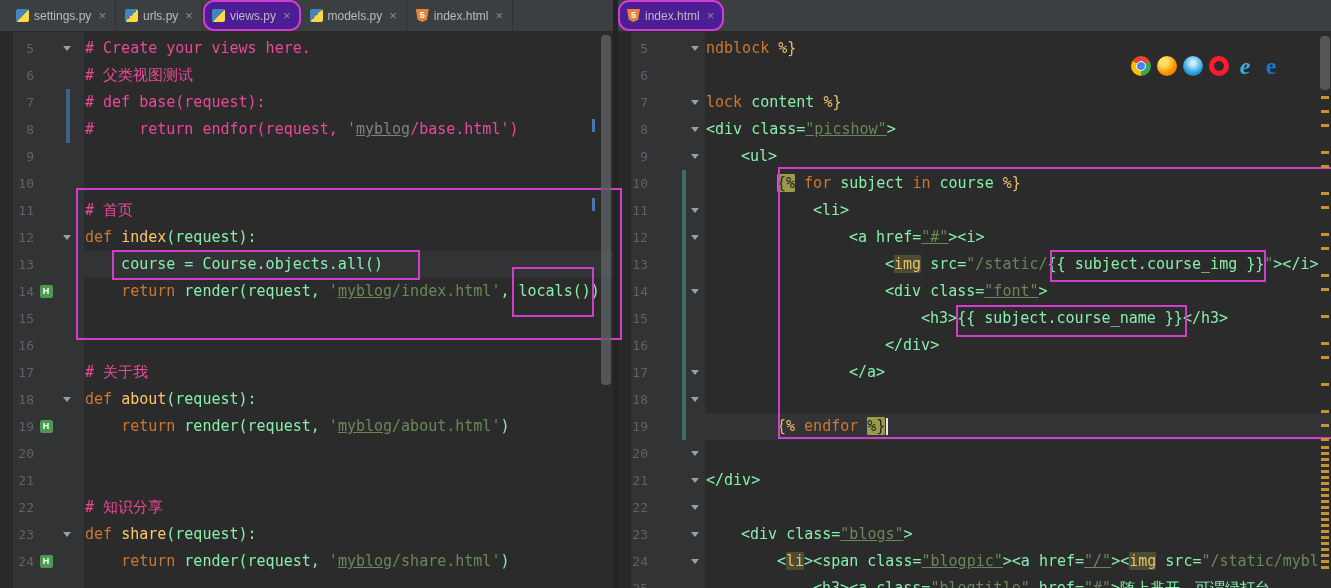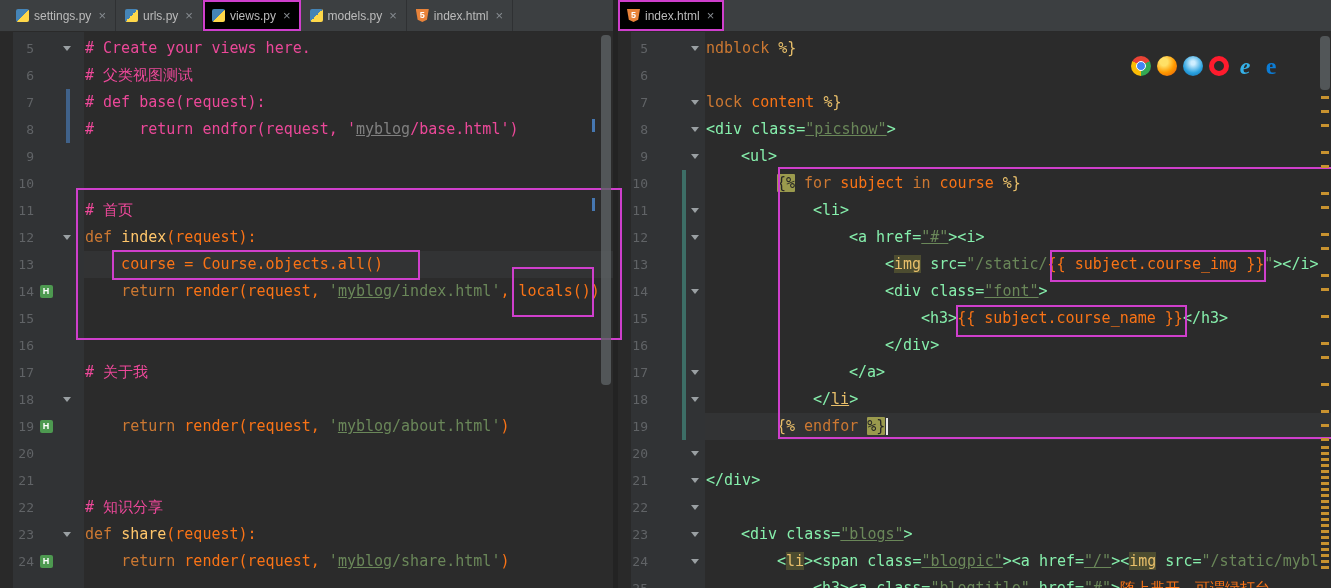--- a/index.html
+++ b/index.html
@@ -9,21 +9,21 @@
   .paneL{left:0;width:613px;}
   .paneR{left:618px;width:713px;}
   .divider{position:absolute;left:613px;top:0;width:5px;height:588px;background:#232323;}
 
   
   .tabbar{height:32px;background:#3c3f41;border-bottom:1px solid #2a2a2a;display:flex;
           align-items:stretch;box-sizing:border-box;}
   .paneL .tabbar{padding-left:7px;}
   .tab{display:flex;align-items:center;gap:5px;padding:0 9px;box-sizing:border-box;
        border-right:1px solid #2f3133;background:#3c3f41;cursor:default;}
-  .tab.sel{background:#000000;}
+  .tab.sel{background:#4c1d95;border-radius:11px;}
   .tab.boxed{outline:2px solid #cf3fcc;outline-offset:-2px;}
   .tlabel{color:#bbbbbb;font-size:12px;white-space:nowrap;}
   .tclose{color:#878c91;font-size:13px;margin-left:2px;}
   .ficon{width:13px;height:13px;flex:none;border-radius:2px;display:inline-block;}
   .ficon.python{background:linear-gradient(135deg,#4584b6 50%,#ffd84a 50%);}
   .ficon.html{background:#e8833a;border-radius:0;clip-path:polygon(0 0,100% 0,86% 82%,50% 100%,14% 82%);
               color:#fff;font:bold 9px/12px "Liberation Sans",sans-serif;text-align:center;}
 
   
   .editor{position:absolute;left:0;right:0;top:32px;bottom:0;background:#2b2b2b;overflow:hidden;}
@@ -50,21 +50,21 @@
   .hicon{display:inline-block;width:13px;height:13px;background:#4d9950;border-radius:2px;color:#fff;
          font:bold 9px/13px "Liberation Sans",sans-serif;text-align:center;}
   .code{flex:1;color:#a9b7c6;padding-left:1px;position:relative;z-index:1;}
   .code.cur{background:#323334;}
 
   
   .sg-cm{color:#ec4899;}
   .sg-cmu{color:#808080;text-decoration:underline;}
   .sg-kw{color:#cc7832;}
   .sg-fn{color:#ffc66b;}
-  .sg-txt{color:#f97316;}
+  .sg-txt{color:#86efac;}
   .sg-str{color:#6a8759;}
   .sg-lnk{color:#6a8759;text-decoration:underline;}
   .sg-tag{color:#86efac;}
   .sg-tagu{color:#e8bf6a;text-decoration:underline;}
   .sg-val{color:#6a8759;text-decoration:underline;}
   .sg-tpl{color:#e8bf6a;}
   .sg-brhl{background:#9a9a4d;color:#262626;border-radius:1px;}
   .sg-olv{background:#4c4c30;color:#e8bf6a;}
   .sg-caret{display:inline-block;width:2px;height:17px;background:#e8e8e8;vertical-align:middle;margin-left:1px;}
 
@@ -130,21 +130,21 @@
           <div class="row"><div class="gut left"><span class="num">8</span><span class="islot"></span><span class="fslot"></span></div><div class="code"><span class="sg-cm">#     return endfor(request, '</span><span class="sg-cmu">myblog</span><span class="sg-cm">/base.html')</span></div></div>
           <div class="row"><div class="gut left"><span class="num">9</span><span class="islot"></span><span class="fslot"></span></div><div class="code"></div></div>
           <div class="row"><div class="gut left"><span class="num">10</span><span class="islot"></span><span class="fslot"></span></div><div class="code"></div></div>
           <div class="row"><div class="gut left"><span class="num">11</span><span class="islot"></span><span class="fslot"></span></div><div class="code"><span class="sg-cm"># 首页</span></div></div>
           <div class="row"><div class="gut left"><span class="num">12</span><span class="islot"></span><span class="fslot"><span class="fold"></span></span></div><div class="code"><span class="sg-kw">def </span><span class="sg-fn">index</span><span class="sg-txt">(request):</span></div></div>
           <div class="row"><div class="gut left"><span class="num">13</span><span class="islot"></span><span class="fslot"></span></div><div class="code cur"><span class="sg-txt">    course = Course.objects.all()</span></div></div>
           <div class="row"><div class="gut left"><span class="num">14</span><span class="islot"><span class="hicon">H</span></span><span class="fslot"></span></div><div class="code"><span class="sg-txt">    </span><span class="sg-kw">return</span><span class="sg-txt"> render(request, </span><span class="sg-str">'</span><span class="sg-lnk">myblog</span><span class="sg-str">/index.html'</span><span class="sg-txt">, locals())</span></div></div>
           <div class="row"><div class="gut left"><span class="num">15</span><span class="islot"></span><span class="fslot"></span></div><div class="code"></div></div>
           <div class="row"><div class="gut left"><span class="num">16</span><span class="islot"></span><span class="fslot"></span></div><div class="code"></div></div>
           <div class="row"><div class="gut left"><span class="num">17</span><span class="islot"></span><span class="fslot"></span></div><div class="code"><span class="sg-cm"># 关于我</span></div></div>
-          <div class="row"><div class="gut left"><span class="num">18</span><span class="islot"></span><span class="fslot"><span class="fold"></span></span></div></div>
+          <div class="row"><div class="gut left"><span class="num">18</span><span class="islot"></span><span class="fslot"><span class="fold"></span></span></div><div class="code"><span class="sg-kw">def </span><span class="sg-fn">about</span><span class="sg-txt">(request):</span></div></div>
           <div class="row"><div class="gut left"><span class="num">19</span><span class="islot"><span class="hicon">H</span></span><span class="fslot"></span></div><div class="code"><span class="sg-txt">    </span><span class="sg-kw">return</span><span class="sg-txt"> render(request, </span><span class="sg-str">'</span><span class="sg-lnk">myblog</span><span class="sg-str">/about.html'</span><span class="sg-txt">)</span></div></div>
           <div class="row"><div class="gut left"><span class="num">20</span><span class="islot"></span><span class="fslot"></span></div><div class="code"></div></div>
           <div class="row"><div class="gut left"><span class="num">21</span><span class="islot"></span><span class="fslot"></span></div><div class="code"></div></div>
           <div class="row"><div class="gut left"><span class="num">22</span><span class="islot"></span><span class="fslot"></span></div><div class="code"><span class="sg-cm"># 知识分享</span></div></div>
           <div class="row"><div class="gut left"><span class="num">23</span><span class="islot"></span><span class="fslot"><span class="fold"></span></span></div><div class="code"><span class="sg-kw">def </span><span class="sg-fn">share</span><span class="sg-txt">(request):</span></div></div>
           <div class="row"><div class="gut left"><span class="num">24</span><span class="islot"><span class="hicon">H</span></span><span class="fslot"></span></div><div class="code"><span class="sg-txt">    </span><span class="sg-kw">return</span><span class="sg-txt"> render(request, </span><span class="sg-str">'</span><span class="sg-lnk">myblog</span><span class="sg-str">/share.html'</span><span class="sg-txt">)</span></div></div>
         </div>
     <div class="vcsbar vcsL" style="left: 66px; top: 57px; height: 54px;"></div>
       </div>
   </div>
@@ -168,21 +168,21 @@
           <div class="row"><div class="gut right"><span class="num">8</span><span class="islot"></span><span class="fslot"><span class="fold"></span></span></div><div class="code"><span class="sg-tag">&lt;div class=</span><span class="sg-val">"picshow"</span><span class="sg-tag">&gt;</span></div></div>
           <div class="row"><div class="gut right"><span class="num">9</span><span class="islot"></span><span class="fslot"><span class="fold"></span></span></div><div class="code" style="padding-left: 36px;"><span class="sg-tag">&lt;ul&gt;</span></div></div>
           <div class="row"><div class="gut right"><span class="num">10</span><span class="islot"></span><span class="fslot"></span></div><div class="code" style="padding-left: 72px;"><span class="sg-brhl">{%</span><span class="sg-txt"> </span><span class="sg-kw">for</span><span class="sg-txt"> subject </span><span class="sg-kw">in</span><span class="sg-txt"> course </span><span class="sg-tpl">%}</span></div></div>
           <div class="row"><div class="gut right"><span class="num">11</span><span class="islot"></span><span class="fslot"><span class="fold"></span></span></div><div class="code" style="padding-left: 108px;"><span class="sg-tag">&lt;li&gt;</span></div></div>
           <div class="row"><div class="gut right"><span class="num">12</span><span class="islot"></span><span class="fslot"><span class="fold"></span></span></div><div class="code" style="padding-left: 144px;"><span class="sg-tag">&lt;a href=</span><span class="sg-val">"#"</span><span class="sg-tag">&gt;&lt;i&gt;</span></div></div>
           <div class="row"><div class="gut right"><span class="num">13</span><span class="islot"></span><span class="fslot"></span></div><div class="code" style="padding-left: 180px;"><span class="sg-tag">&lt;</span><span class="sg-olv">img</span><span class="sg-tag"> src=</span><span class="sg-str">"/static/</span><span class="sg-txt">{{ subject.course_img }}</span><span class="sg-str">"</span><span class="sg-tag">&gt;&lt;/i&gt;</span></div></div>
           <div class="row"><div class="gut right"><span class="num">14</span><span class="islot"></span><span class="fslot"><span class="fold"></span></span></div><div class="code" style="padding-left: 180px;"><span class="sg-tag">&lt;div class=</span><span class="sg-val">"font"</span><span class="sg-tag">&gt;</span></div></div>
           <div class="row"><div class="gut right"><span class="num">15</span><span class="islot"></span><span class="fslot"></span></div><div class="code" style="padding-left: 216px;"><span class="sg-tag">&lt;h3&gt;</span><span class="sg-txt">{{ subject.course_name }}</span><span class="sg-tag">&lt;/h3&gt;</span></div></div>
           <div class="row"><div class="gut right"><span class="num">16</span><span class="islot"></span><span class="fslot"></span></div><div class="code" style="padding-left: 180px;"><span class="sg-tag">&lt;/div&gt;</span></div></div>
           <div class="row"><div class="gut right"><span class="num">17</span><span class="islot"></span><span class="fslot"><span class="fold"></span></span></div><div class="code" style="padding-left: 144px;"><span class="sg-tag">&lt;/a&gt;</span></div></div>
-          <div class="row"><div class="gut right"><span class="num">18</span><span class="islot"></span><span class="fslot"><span class="fold"></span></span></div><div class="code" style="padding-left: 108px;"><span class="sg-tag">&lt;/</span><span class="sg-tagu">li</span><span class="sg-tag">&gt;</span></div></div>
+          <div class="row"><div class="gut right"><span class="num">18</span><span class="islot"></span><span class="fslot"><span class="fold"></span></span></div></div>
           <div class="row"><div class="gut right"><span class="num">19</span><span class="islot"></span><span class="fslot"></span></div><div class="code cur" style="padding-left: 72px;"><span class="sg-tpl">{% </span><span class="sg-kw">endfor</span><span class="sg-txt"> </span><span class="sg-brhl">%}</span><span class="sg-caret"></span></div></div>
           <div class="row"><div class="gut right"><span class="num">20</span><span class="islot"></span><span class="fslot"><span class="fold"></span></span></div></div>
           <div class="row"><div class="gut right"><span class="num">21</span><span class="islot"></span><span class="fslot"><span class="fold"></span></span></div><div class="code"><span class="sg-tag">&lt;/div&gt;</span></div></div>
           <div class="row"><div class="gut right"><span class="num">22</span><span class="islot"></span><span class="fslot"><span class="fold"></span></span></div></div>
           <div class="row"><div class="gut right"><span class="num">23</span><span class="islot"></span><span class="fslot"><span class="fold"></span></span></div><div class="code" style="padding-left: 36px;"><span class="sg-tag">&lt;div class=</span><span class="sg-val">"blogs"</span><span class="sg-tag">&gt;</span></div></div>
           <div class="row"><div class="gut right"><span class="num">24</span><span class="islot"></span><span class="fslot"><span class="fold"></span></span></div><div class="code" style="padding-left: 72px;"><span class="sg-tag">&lt;</span><span class="sg-olv">li</span><span class="sg-tag">&gt;&lt;span class=</span><span class="sg-val">"blogpic"</span><span class="sg-tag">&gt;&lt;a href=</span><span class="sg-val">"/"</span><span class="sg-tag">&gt;&lt;</span><span class="sg-olv">img</span><span class="sg-tag"> src=</span><span class="sg-str">"/static/mybl</span></div></div>
           <div class="row"><div class="gut right"><span class="num">25</span><span class="islot"></span><span class="fslot"></span></div><div class="code" style="padding-left: 108px;"><span class="sg-tag">&lt;h3&gt;&lt;a class=</span><span class="sg-val">"blogtitle"</span><span class="sg-tag"> href=</span><span class="sg-val">"#"</span><span class="sg-tag">&gt;</span><span class="sg-txt">随上芈开，可谓绿打台</span></div></div>
         </div>
     <div class="vcsbar vcsR" style="left: 64px; top: 138px; height: 270px;"></div>
       </div>

